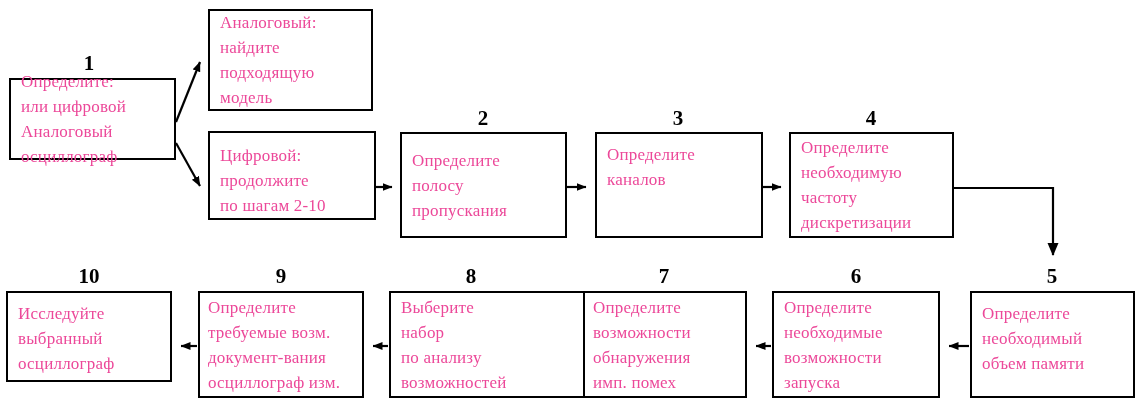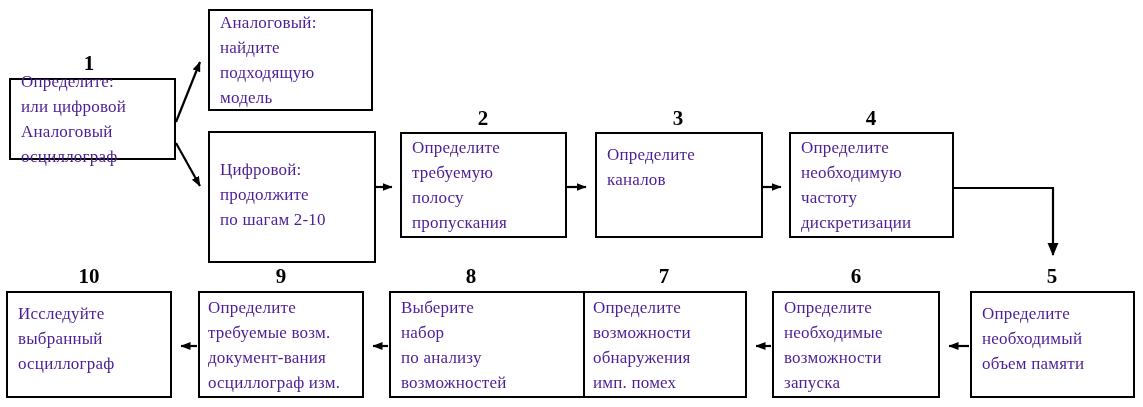--- a/index.html
+++ b/index.html
@@ -25,21 +25,21 @@
     display: flex;
     flex-direction: column;
     justify-content: center;
     align-items: flex-start;
     padding: 4px 0 4px 10px;
   }
   .node .line {
     font-family: "Liberation Serif", "DejaVu Serif", serif;
     font-size: 17px;
     line-height: 25px;
-    color: #4c1d95;
+    color: #ec4899;
     white-space: nowrap;
     letter-spacing: 0.2px;
   }
   .num {
     position: absolute;
     font-family: "Liberation Serif", "DejaVu Serif", serif;
     font-weight: bold;
     font-size: 21px;
     line-height: 21px;
     color: #000000;
@@ -103,30 +103,29 @@
     <div class="line">осциллограф</div>
   </div>
 
   <div class="node" style="left:208px; top:9px; width:165px; height:102px;">
     <div class="line">Аналоговый:</div>
     <div class="line">найдите</div>
     <div class="line">подходящую</div>
     <div class="line">модель</div>
   </div>
 
-  <div class="node" style="left:208px; top:131px; width:168px; height:132px; justify-content:flex-start; padding-top:24px;">
+  <div class="node" style="left:208px; top:131px; width:168px; height:89px; justify-content:flex-start; padding-top:10px;">
     <div class="line">Цифровой:</div>
     <div class="line">продолжите</div>
     <div class="line">по шагам 2-10</div>
   </div>
 
   <div class="num" style="left:453px; top:108px; width:60px;">2</div>
   <div class="node" style="left:400px; top:132px; width:167px; height:106px;">
     <div class="line">Определите</div>
-    <div class="line">требуемую</div>
     <div class="line">полосу</div>
     <div class="line">пропускания</div>
   </div>
 
   <div class="num" style="left:648px; top:108px; width:60px;">3</div>
   <div class="node" style="left:595px; top:132px; width:168px; height:106px; justify-content:flex-start; padding-top:8px;">
     <div class="line">Определите</div>
     <div class="line">каналов</div>
   </div>
 
@@ -171,19 +170,19 @@
 
   <div class="num" style="left:251px; top:266px; width:60px;">9</div>
   <div class="node" style="left:198px; top:291px; width:166px; height:107px; padding-left:8px;">
     <div class="line">Определите</div>
     <div class="line">требуемые возм.</div>
     <div class="line">документ-вания</div>
     <div class="line">осциллограф изм.</div>
   </div>
 
   <div class="num" style="left:59px; top:266px; width:60px;">10</div>
-  <div class="node" style="left:6px; top:291px; width:166px; height:107px; justify-content:flex-start; padding-top:8px;">
+  <div class="node" style="left:6px; top:291px; width:166px; height:91px; justify-content:flex-start; padding-top:8px;">
     <div class="line">Исследуйте</div>
     <div class="line">выбранный</div>
     <div class="line">осциллограф</div>
   </div>
 
 </div>
 
 </body></html>

